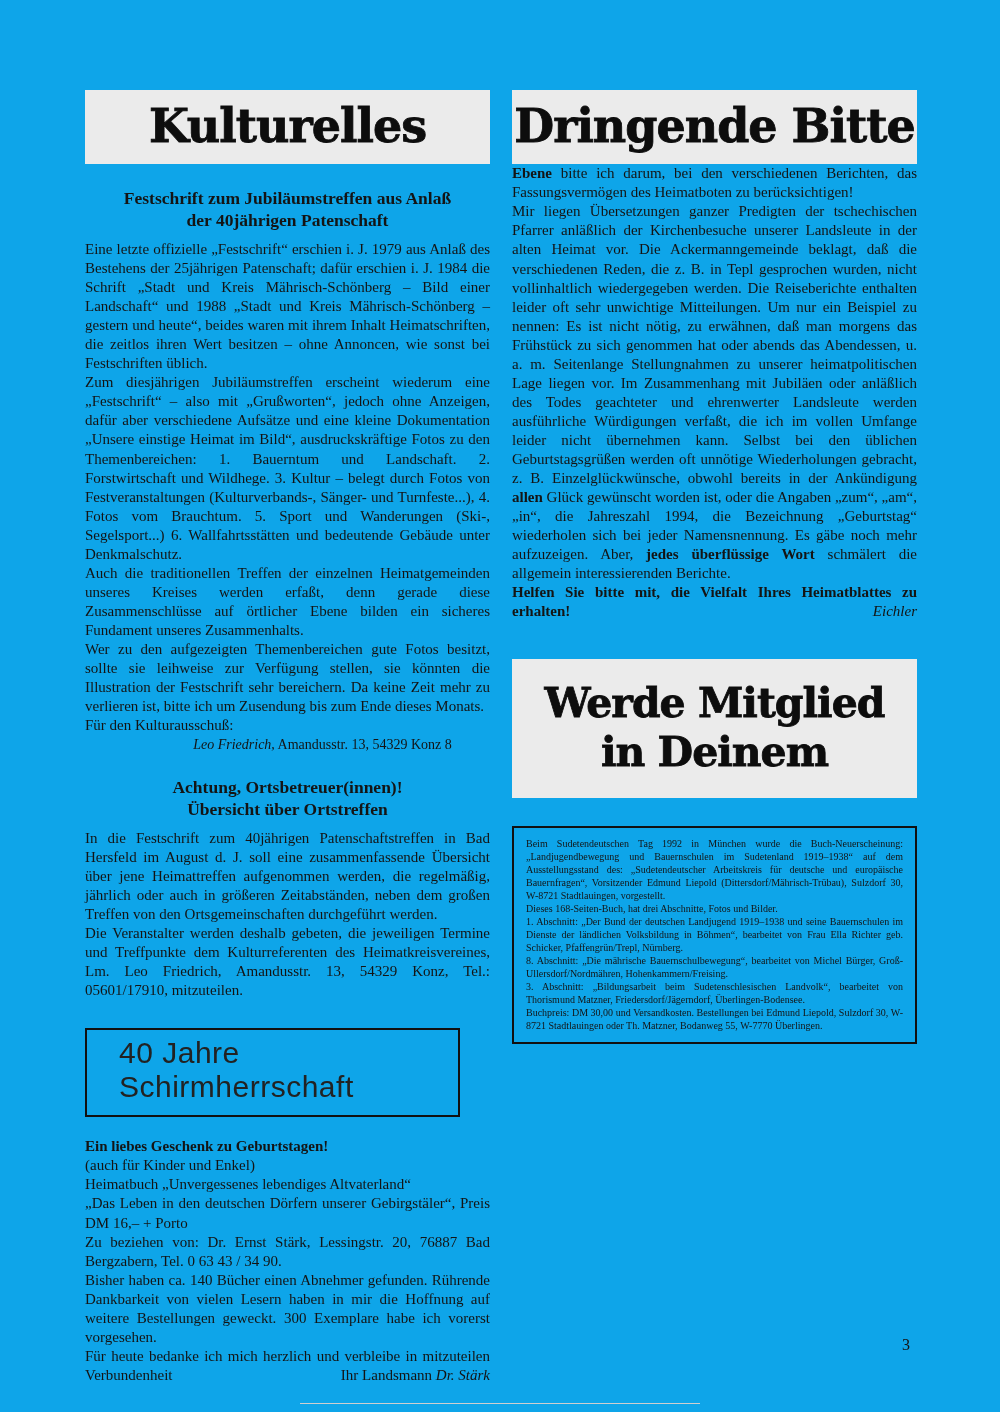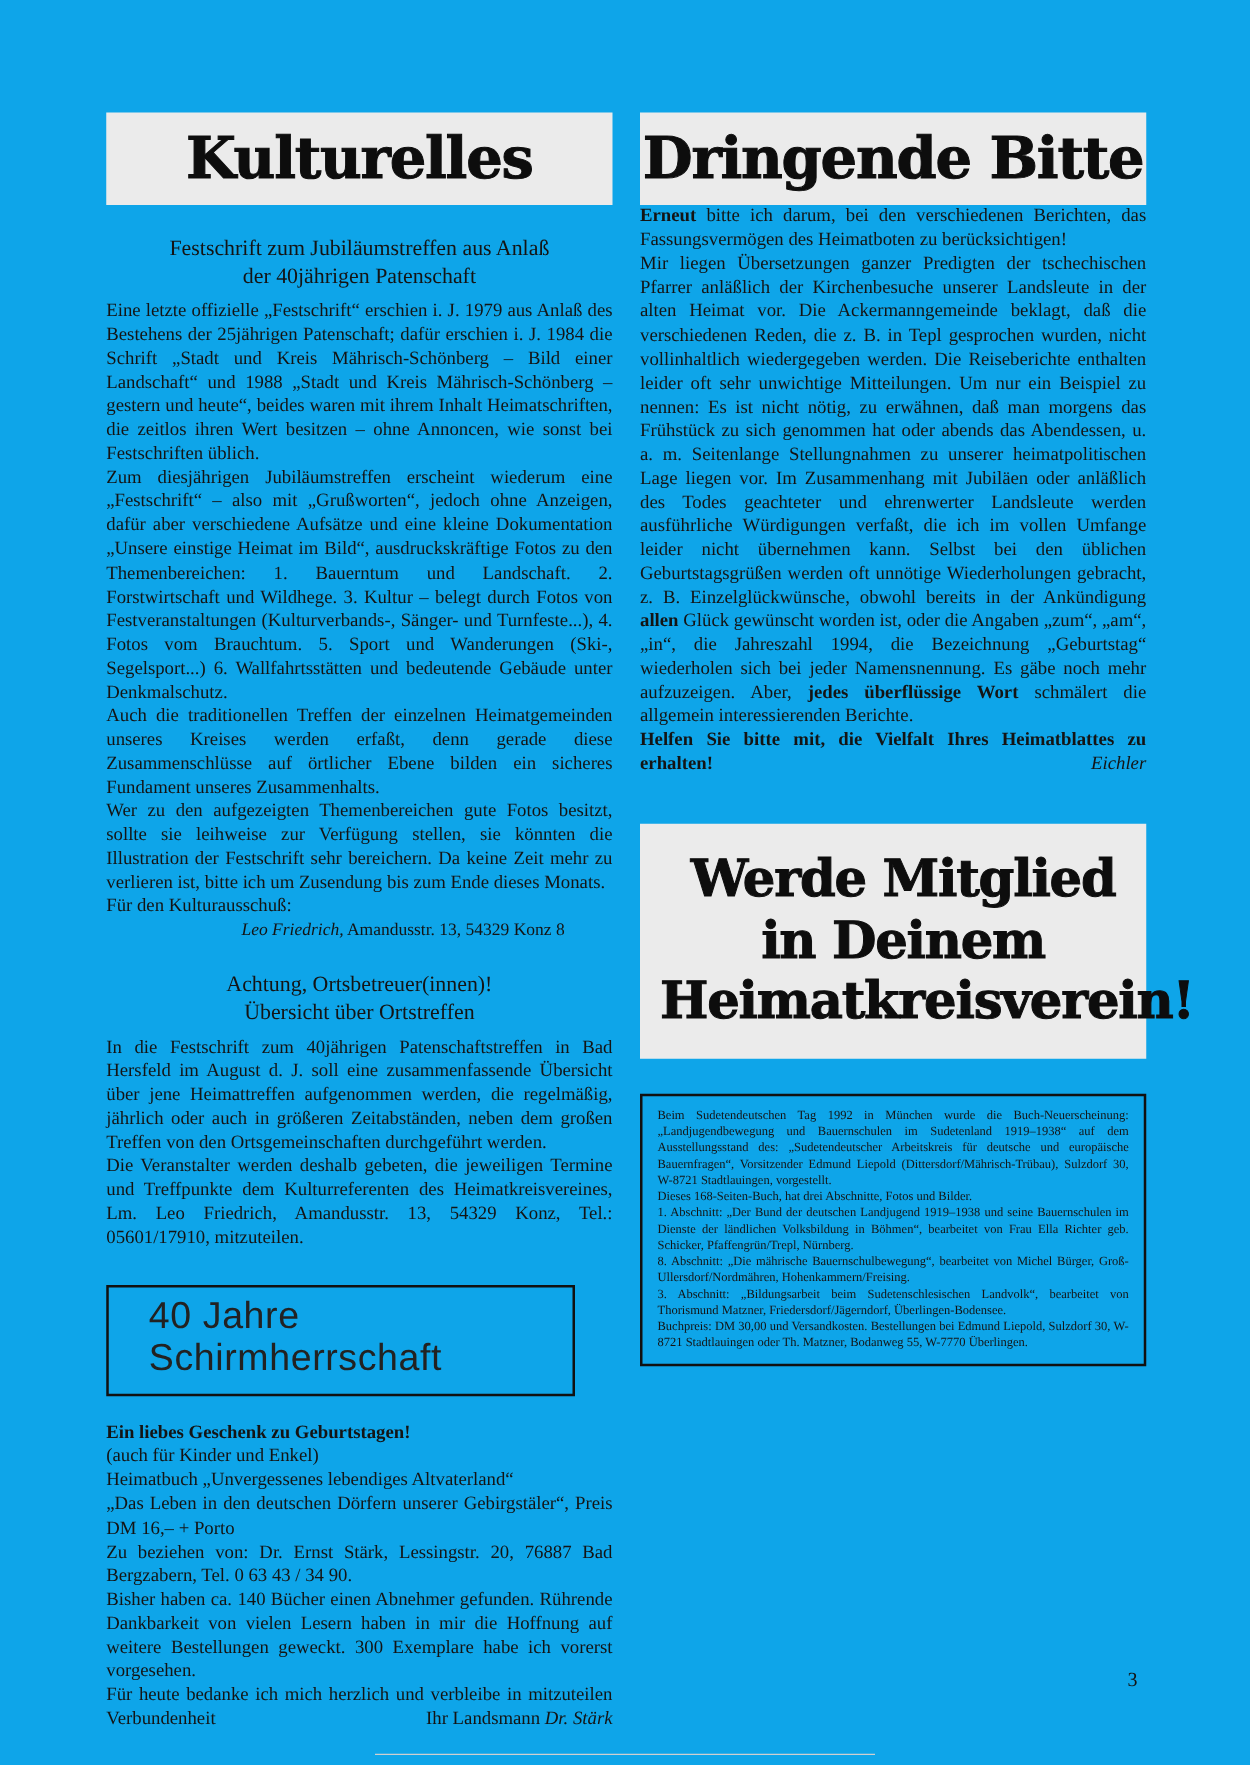--- a/index.html
+++ b/index.html
@@ -32,21 +32,21 @@
     font-size: 46px;
     line-height: 1.05;
     letter-spacing: -1px;
     padding: 12px 0 14px 0;
     color: #0d0d0d;
     -webkit-text-stroke: 0.8px #0d0d0d;
   }
 
   .art-title {
     font-size: 17.5px;
-    font-weight: normal;
+    font-weight: bold;
     text-align: center;
     line-height: 1.22;
     margin: 24px 0 9px 0;
   }
 
   .body p.just {
     margin: 0;
     font-size: 15px;
     line-height: 1.27;
     text-align: justify;
@@ -75,21 +75,21 @@
   em { font-style: italic; }
 
   .membership {
     background: #ebebeb;
     text-align: center;
     font-family: "DejaVu Serif", serif;
     font-weight: bold;
     font-size: 41px;
     line-height: 1.18;
     letter-spacing: -1px;
-    padding: 20px 0 22px 16px;
+    padding: 20px 0 22px 0;
     margin-top: 38px;
     color: #0d0d0d;
     -webkit-text-stroke: 0.8px #0d0d0d;
   }
 
   .book-box {
     border: 2px solid #111;
     margin-top: 28px;
     padding: 9px 12px 10px 12px;
   }
@@ -155,29 +155,28 @@
         <p class="just">Zu beziehen von: Dr. Ernst Stärk, Lessingstr. 20, 76887 Bad Bergzabern, Tel. 0 63 43 / 34 90.</p>
         <p class="just">Bisher haben ca. 140 Bücher einen Abnehmer gefunden. Rührende Dankbarkeit von vielen Lesern haben in mir die Hoffnung auf weitere Bestellungen geweckt. 300 Exemplare habe ich vorerst vorgesehen.</p>
         <p class="just"><span>Für heute bedanke ich mich herzlich und verbleibe in mitzuteilen Verbundenheit</span><span class="float-right"><span>Ihr Landsmann </span><em>Dr. Stärk</em></span></p>
       </div>
     </div>
 
     <div class="col">
       <div class="masthead">Dringende Bitte</div>
 
       <div class="body">
-        <p class="just"><strong>Erneut</strong><span> bitte ich darum, bei den verschiedenen Berichten, das Fassungsvermögen des Heimatboten zu berücksichtigen!</span></p>
+        <p class="just"><strong>Ebene</strong><span> bitte ich darum, bei den verschiedenen Berichten, das Fassungsvermögen des Heimatboten zu berücksichtigen!</span></p>
         <p class="just"><span>Mir liegen Übersetzungen ganzer Predigten der tschechischen Pfarrer anläßlich der Kirchenbesuche unserer Landsleute in der alten Heimat vor. Die Ackermanngemeinde beklagt, daß die verschiedenen Reden, die z. B. in Tepl gesprochen wurden, nicht vollinhaltlich wiedergegeben werden. Die Reiseberichte enthalten leider oft sehr unwichtige Mitteilungen. Um nur ein Beispiel zu nennen: Es ist nicht nötig, zu erwähnen, daß man morgens das Frühstück zu sich genommen hat oder abends das Abendessen, u. a. m. Seitenlange Stellungnahmen zu unserer heimatpolitischen Lage liegen vor. Im Zusammenhang mit Jubiläen oder anläßlich des Todes geachteter und ehrenwerter Landsleute werden ausführliche Würdigungen verfaßt, die ich im vollen Umfange leider nicht übernehmen kann. Selbst bei den üblichen Geburtstagsgrüßen werden oft unnötige Wiederholungen gebracht, z. B. Einzelglückwünsche, obwohl bereits in der Ankündigung </span><strong>allen</strong><span> Glück gewünscht worden ist, oder die Angaben „zum“, „am“, „in“, die Jahreszahl 1994, die Bezeichnung „Geburtstag“ wiederholen sich bei jeder Namensnennung. Es gäbe noch mehr aufzuzeigen. Aber, </span><strong>jedes überflüssige Wort</strong><span> schmälert die allgemein interessierenden Berichte.</span></p>
         <p class="just"><strong>Helfen Sie bitte mit, die Vielfalt Ihres Heimatblattes zu erhalten!</strong><em class="float-right">Eichler</em></p>
       </div>
 
       <div class="membership">
         <div>Werde Mitglied</div>
         <div>in Deinem</div>
-        <div>Heimatkreisverein!</div>
       </div>
 
       <div class="book-box">
         <p class="just">Beim Sudetendeutschen Tag 1992 in München wurde die Buch-Neuerscheinung: „Landjugendbewegung und Bauernschulen im Sudetenland 1919–1938“ auf dem Ausstellungsstand des: „Sudetendeutscher Arbeitskreis für deutsche und europäische Bauernfragen“, Vorsitzender Edmund Liepold (Dittersdorf/Mährisch-Trübau), Sulzdorf 30, W-8721 Stadtlauingen, vorgestellt.</p>
         <p class="just">Dieses 168-Seiten-Buch, hat drei Abschnitte, Fotos und Bilder.</p>
         <p class="just">1. Abschnitt: „Der Bund der deutschen Landjugend 1919–1938 und seine Bauernschulen im Dienste der ländlichen Volksbildung in Böhmen“, bearbeitet von Frau Ella Richter geb. Schicker, Pfaffengrün/Trepl, Nürnberg.</p>
         <p class="just">8. Abschnitt: „Die mährische Bauernschulbewegung“, bearbeitet von Michel Bürger, Groß-Ullersdorf/Nordmähren, Hohenkammern/Freising.</p>
         <p class="just">3. Abschnitt: „Bildungsarbeit beim Sudetenschlesischen Landvolk“, bearbeitet von Thorismund Matzner, Friedersdorf/Jägerndorf, Überlingen-Bodensee.</p>
         <p class="just">Buchpreis: DM 30,00 und Versandkosten. Bestellungen bei Edmund Liepold, Sulzdorf 30, W-8721 Stadtlauingen oder Th. Matzner, Bodanweg 55, W-7770 Überlingen.</p>
       </div>

